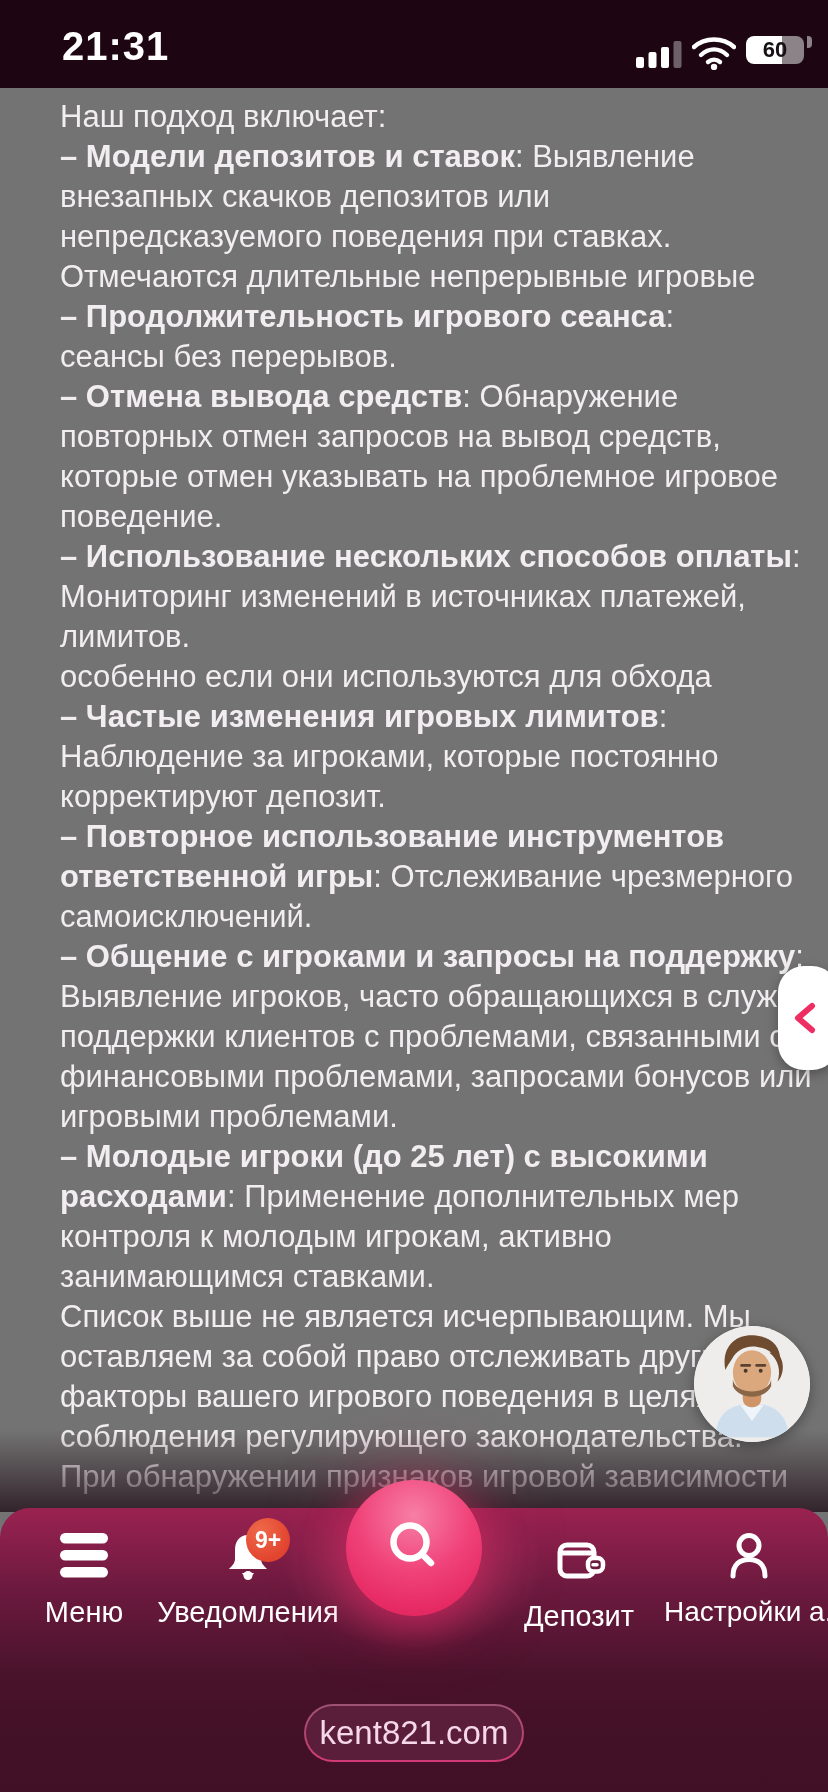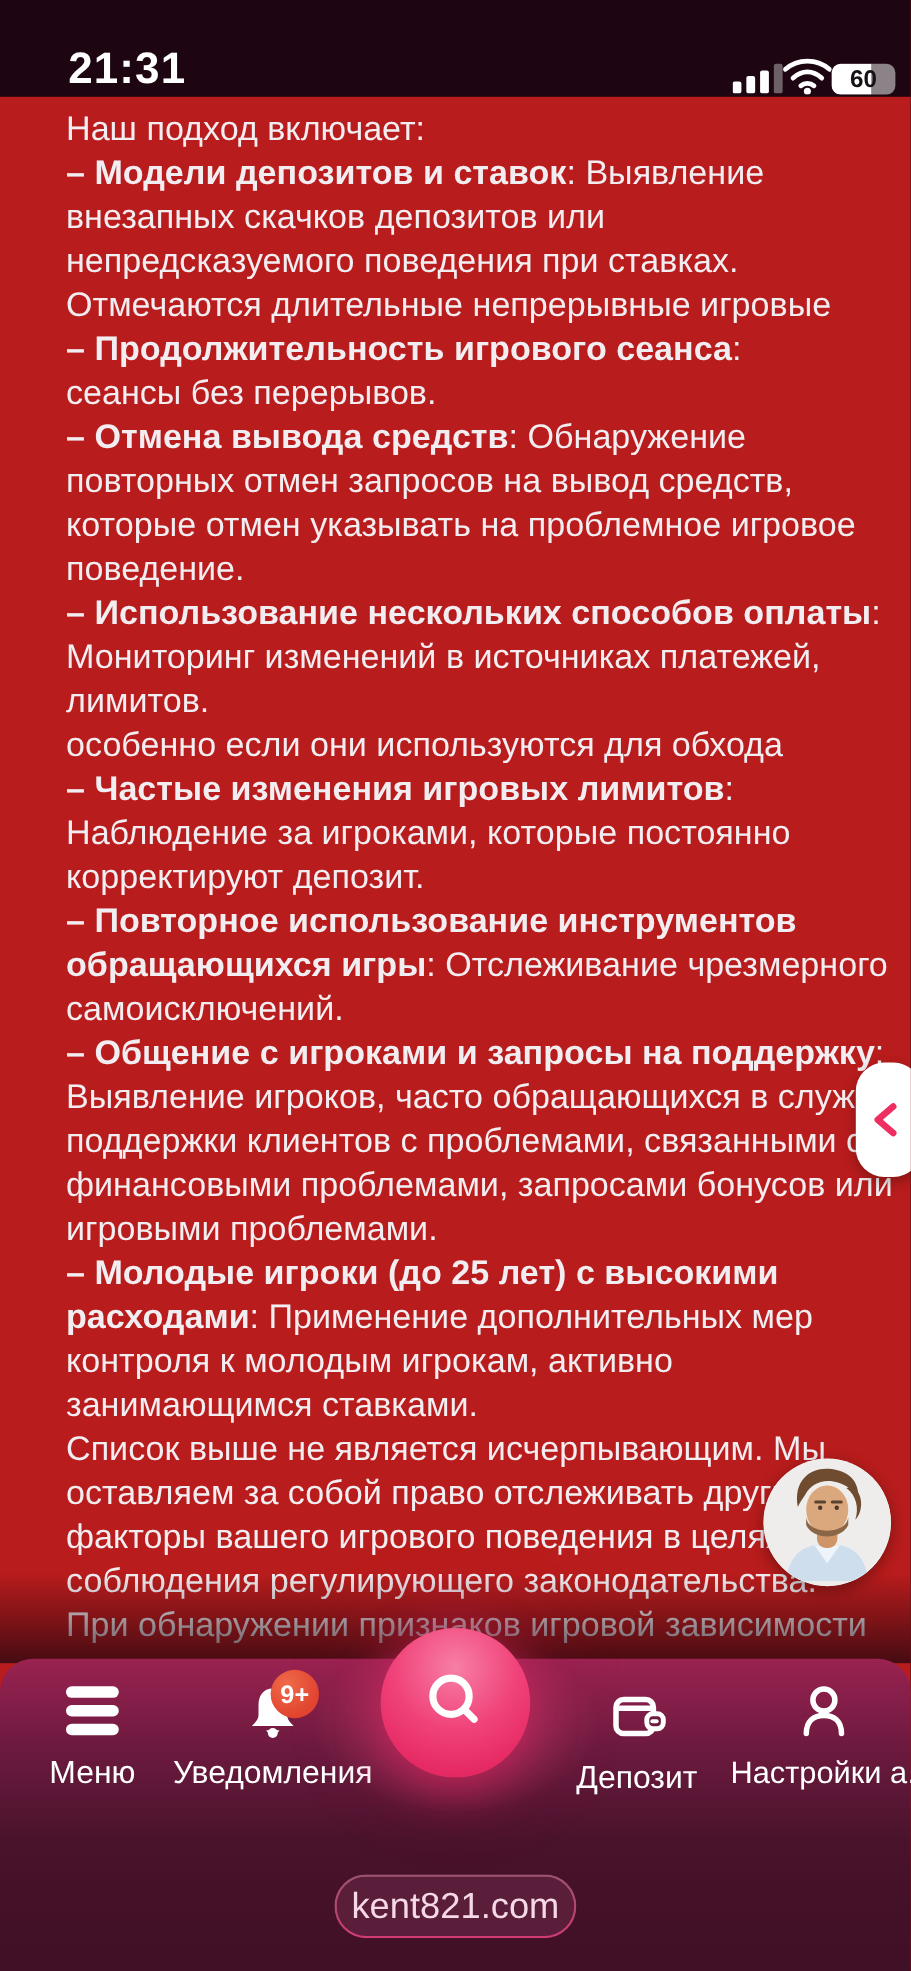--- a/index.html
+++ b/index.html
@@ -6,38 +6,38 @@
   * { margin:0; padding:0; box-sizing:border-box; }
   html,body { width:828px; height:1792px; }
   body {
     position:relative; overflow:hidden;
     background:#1d0512;
     font-family:"Liberation Sans", sans-serif;
     color:#f2edf0;
   }
 
   
-  .status-bar { position:absolute; left:0; top:16px; width:828px; height:88px; z-index:6; }
+  .status-bar { position:absolute; left:0; top:0; width:828px; height:88px; z-index:6; }
   .status-time {
     position:absolute; left:62px; top:24px;
     font-size:40px; font-weight:700; letter-spacing:1px; color:#ffffff;
   }
-  .status-icons { position:absolute; right:16px; top:36px; display:flex; align-items:center; }
+  .status-icons { position:absolute; right:16px; top:36px; display:flex; gap:10px; }
   .battery { position:relative; width:58px; height:28px; border-radius:8px; background:#8b8387; overflow:hidden; }
   .battery-fill { position:absolute; left:0; top:0; bottom:0; width:62%; background:#ffffff; border-radius:8px 0 0 8px; }
   .battery-num {
     position:absolute; inset:0; display:flex; align-items:center; justify-content:center;
     font-size:22px; font-weight:700; color:#161114;
   }
   .battery-nub { width:5px; height:12px; background:#8b8387; border-radius:0 4px 4px 0; margin-left:-7px; }
 
   
   .content {
     position:absolute; left:0; top:88px; right:0; bottom:0;
-    background:#b91c1c; z-index:1;padding-left:32px;
+    background:#737373; z-index:1;padding-left:32px;
   }
   .body-text { position:absolute; left:60px; top:9px; }
   .line { height:40px; line-height:40px; font-size:31px; white-space:nowrap; color:#f2edf0; }
   .line .b { font-weight:700; }
 
   .bottom-scrim {
     position:absolute; left:0; top:1430px; width:828px; height:82px; z-index:2;
     background:linear-gradient(180deg, rgba(29,5,18,0) 0%, rgba(25,5,15,0.72) 100%);
     pointer-events:none;
   }
@@ -151,21 +151,21 @@
       <div class="line"><span>которые отмен указывать на проблемное игровое</span></div>
       <div class="line"><span>поведение.</span></div>
       <div class="line"><span class="b">– Использование нескольких способов оплаты</span><span>:</span></div>
       <div class="line"><span>Мониторинг изменений в источниках платежей,</span></div>
       <div class="line"><span>лимитов.</span></div>
       <div class="line"><span>особенно если они используются для обхода</span></div>
       <div class="line"><span class="b">– Частые изменения игровых лимитов</span><span>:</span></div>
       <div class="line"><span>Наблюдение за игроками, которые постоянно</span></div>
       <div class="line"><span>корректируют депозит.</span></div>
       <div class="line"><span class="b">– Повторное использование инструментов</span></div>
-      <div class="line"><span class="b">обращающихся игры</span><span>: Отслеживание чрезмерного</span></div>
+      <div class="line"><span class="b">ответственной игры</span><span>: Отслеживание чрезмерного</span></div>
       <div class="line"><span>самоисключений.</span></div>
       <div class="line"><span class="b">– Общение с игроками и запросы на поддержку</span><span>:</span></div>
       <div class="line"><span>Выявление игроков, часто обращающихся в службу</span></div>
       <div class="line"><span>поддержки клиентов с проблемами, связанными с</span></div>
       <div class="line"><span>финансовыми проблемами, запросами бонусов или</span></div>
       <div class="line"><span>игровыми проблемами.</span></div>
       <div class="line"><span class="b">– Молодые игроки (до 25 лет) с высокими</span></div>
       <div class="line"><span class="b">расходами</span><span>: Применение дополнительных мер</span></div>
       <div class="line"><span>контроля к молодым игрокам, активно</span></div>
       <div class="line"><span>занимающимся ставками.</span></div>

